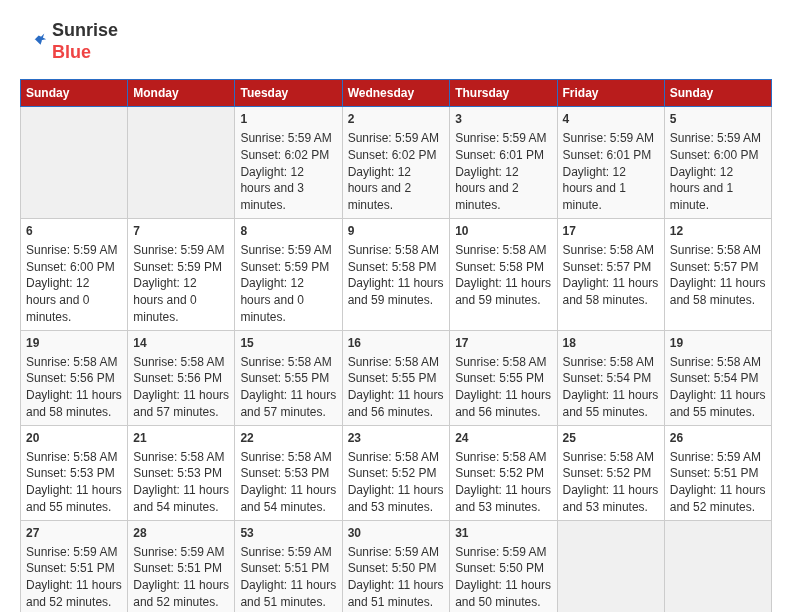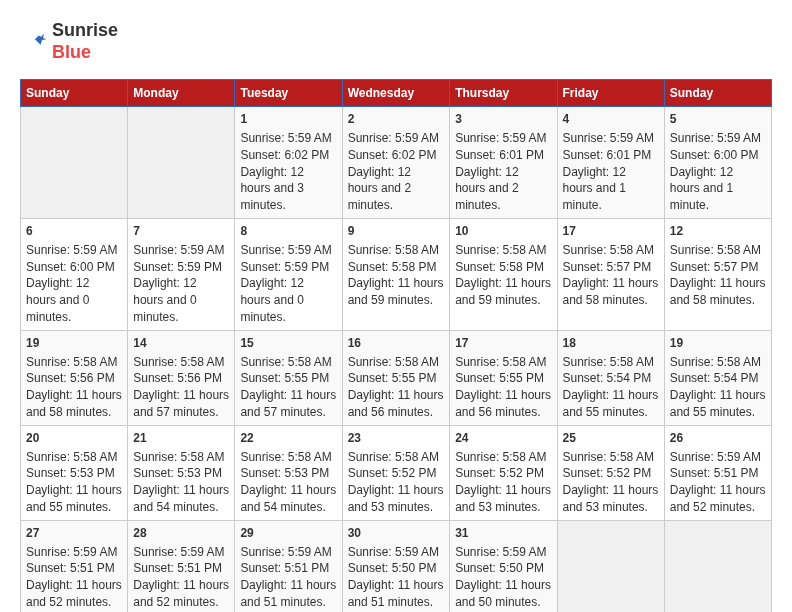--- a/index.html
+++ b/index.html
@@ -290,21 +290,21 @@
 Sunset: 5:51 PM
 Daylight: 11 hours and 52 minutes.</div>
         </td>
         <td>
           <span class="day-num">28</span>
           <div class="day-info" style="white-space: pre-line;">Sunrise: 5:59 AM
 Sunset: 5:51 PM
 Daylight: 11 hours and 52 minutes.</div>
         </td>
         <td>
-          <span class="day-num">29</span>
+          <span class="day-num">53</span>
           <div class="day-info" style="white-space: pre-line;">Sunrise: 5:59 AM
 Sunset: 5:51 PM
 Daylight: 11 hours and 51 minutes.</div>
         </td>
         <td>
           <span class="day-num">30</span>
           <div class="day-info" style="white-space: pre-line;">Sunrise: 5:59 AM
 Sunset: 5:50 PM
 Daylight: 11 hours and 51 minutes.</div>
         </td>

